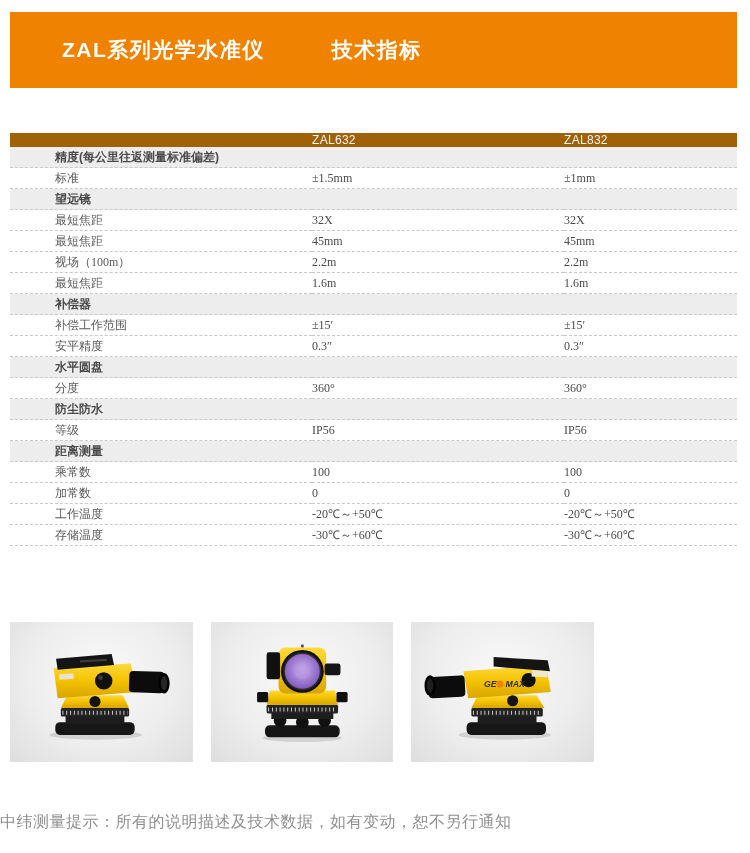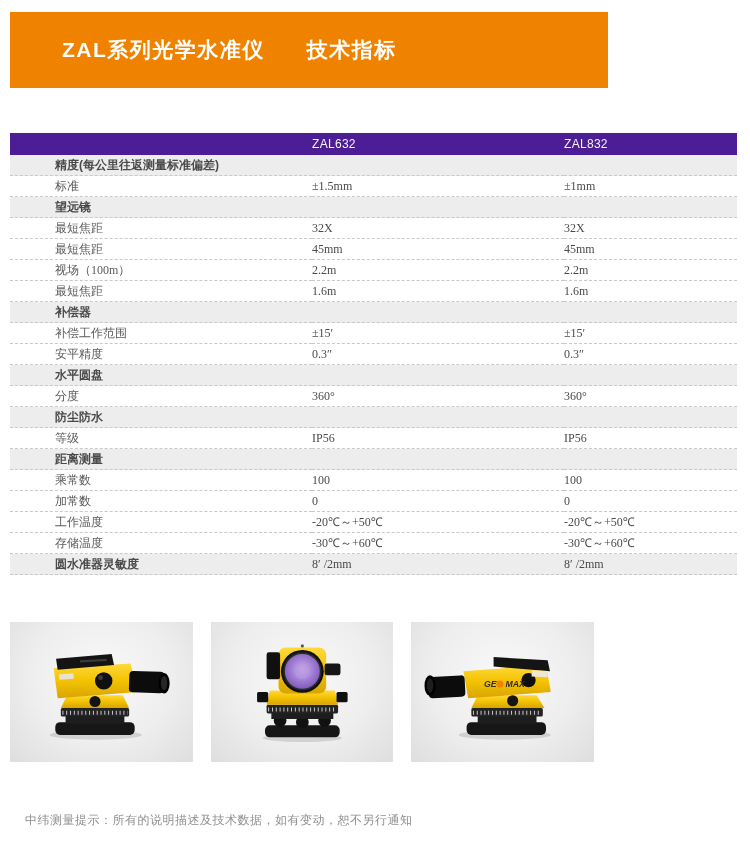--- a/index.html
+++ b/index.html
@@ -2,34 +2,34 @@
 <html><head>
 <meta charset="utf-8">
 <style>
   html,body{margin:0;padding:0;}
   body{
     width:750px;height:853px;background:#ffffff;position:relative;overflow:hidden;
     font-family:"Liberation Sans",sans-serif;
   }
   
   .banner{
-    position:absolute;left:10px;top:12px;width:598px;height:76px;
+    position:absolute;left:10px;top:12px;width:727px;height:76px;
     background:#EF8300;color:#ffffff;display:flex;align-items:center;
     padding-left:52px;box-sizing:border-box;
   }
   .banner .t1,.banner .t2{font-size:21px;font-weight:600;letter-spacing:1.5px;}
-  .banner .t2{margin-left:42px;}
+  .banner .t2{margin-left:67px;}
   
   table.spec{
     position:absolute;left:10px;top:133px;width:727px;
     border-collapse:collapse;table-layout:fixed;
   }
   .spec thead th{
-    background:#4c1d95;color:#F5F5F5;font-size:12px;font-weight:normal;
-    text-align:left;height:22px;padding:0;letter-spacing:.3px;
+    background:#a16207;color:#F5F5F5;font-size:12px;font-weight:normal;
+    text-align:left;height:14px;padding:0;letter-spacing:.3px;
   }
   .spec col.c0{width:302px;}
   .spec col.c1{width:252px;}
   .spec col.c2{width:173px;}
   .spec td{
     height:20px;padding:0;border-bottom:1px dashed #C9C9C9;
     font-size:12px;color:#5a5a5a;vertical-align:middle;
   }
   .spec td.label{padding-left:45px;font-family:"Liberation Serif",serif;}
   .spec td.value{font-family:"Liberation Serif",serif;color:#4a4a4a;}
@@ -46,21 +46,21 @@
     position:absolute;left:10px;top:622px;width:584px;height:140px;
     display:flex;gap:18px;
   }
   .panel{
     flex:1;height:140px;overflow:hidden;
     background:radial-gradient(ellipse at 50% 40%, #f9f9f9 0%, #eeeeee 55%, #dedede 100%);
   }
   .panel svg{display:block;width:100%;height:100%;}
   
   .footer{
-    position:absolute;left:25px;top:812px;font-size:12px;color:#8F8F8F;
+    position:absolute;left:0;top:812px;font-size:16px;color:#8F8F8F;
     letter-spacing:.5px;
   }
 </style>
 </head>
 <body>
 
 <div class="banner">
   <span class="t1">ZAL系列光学水准仪</span>
   <span class="t2">技术指标</span>
 </div>
@@ -154,25 +154,20 @@
   </tr>
       <tr>
     <td class="label">工作温度</td>
     <td class="value">-20℃～+50℃</td>
     <td class="value">-20℃～+50℃</td>
   </tr>
       <tr>
     <td class="label">存储温度</td>
     <td class="value">-30℃～+60℃</td>
     <td class="value">-30℃～+60℃</td>
-  </tr>
-      <tr class="highlight">
-    <td class="label">圆水准器灵敏度</td>
-    <td class="value">8′ /2mm</td>
-    <td class="value">8′ /2mm</td>
   </tr>
     </tbody>
 </table>
 
 <div class="gallery">
 
   <div class="panel">
     <svg viewBox="0 0 230 140">
       <defs>
         <linearGradient id="y1" x1="0" y1="0" x2="0" y2="1">

